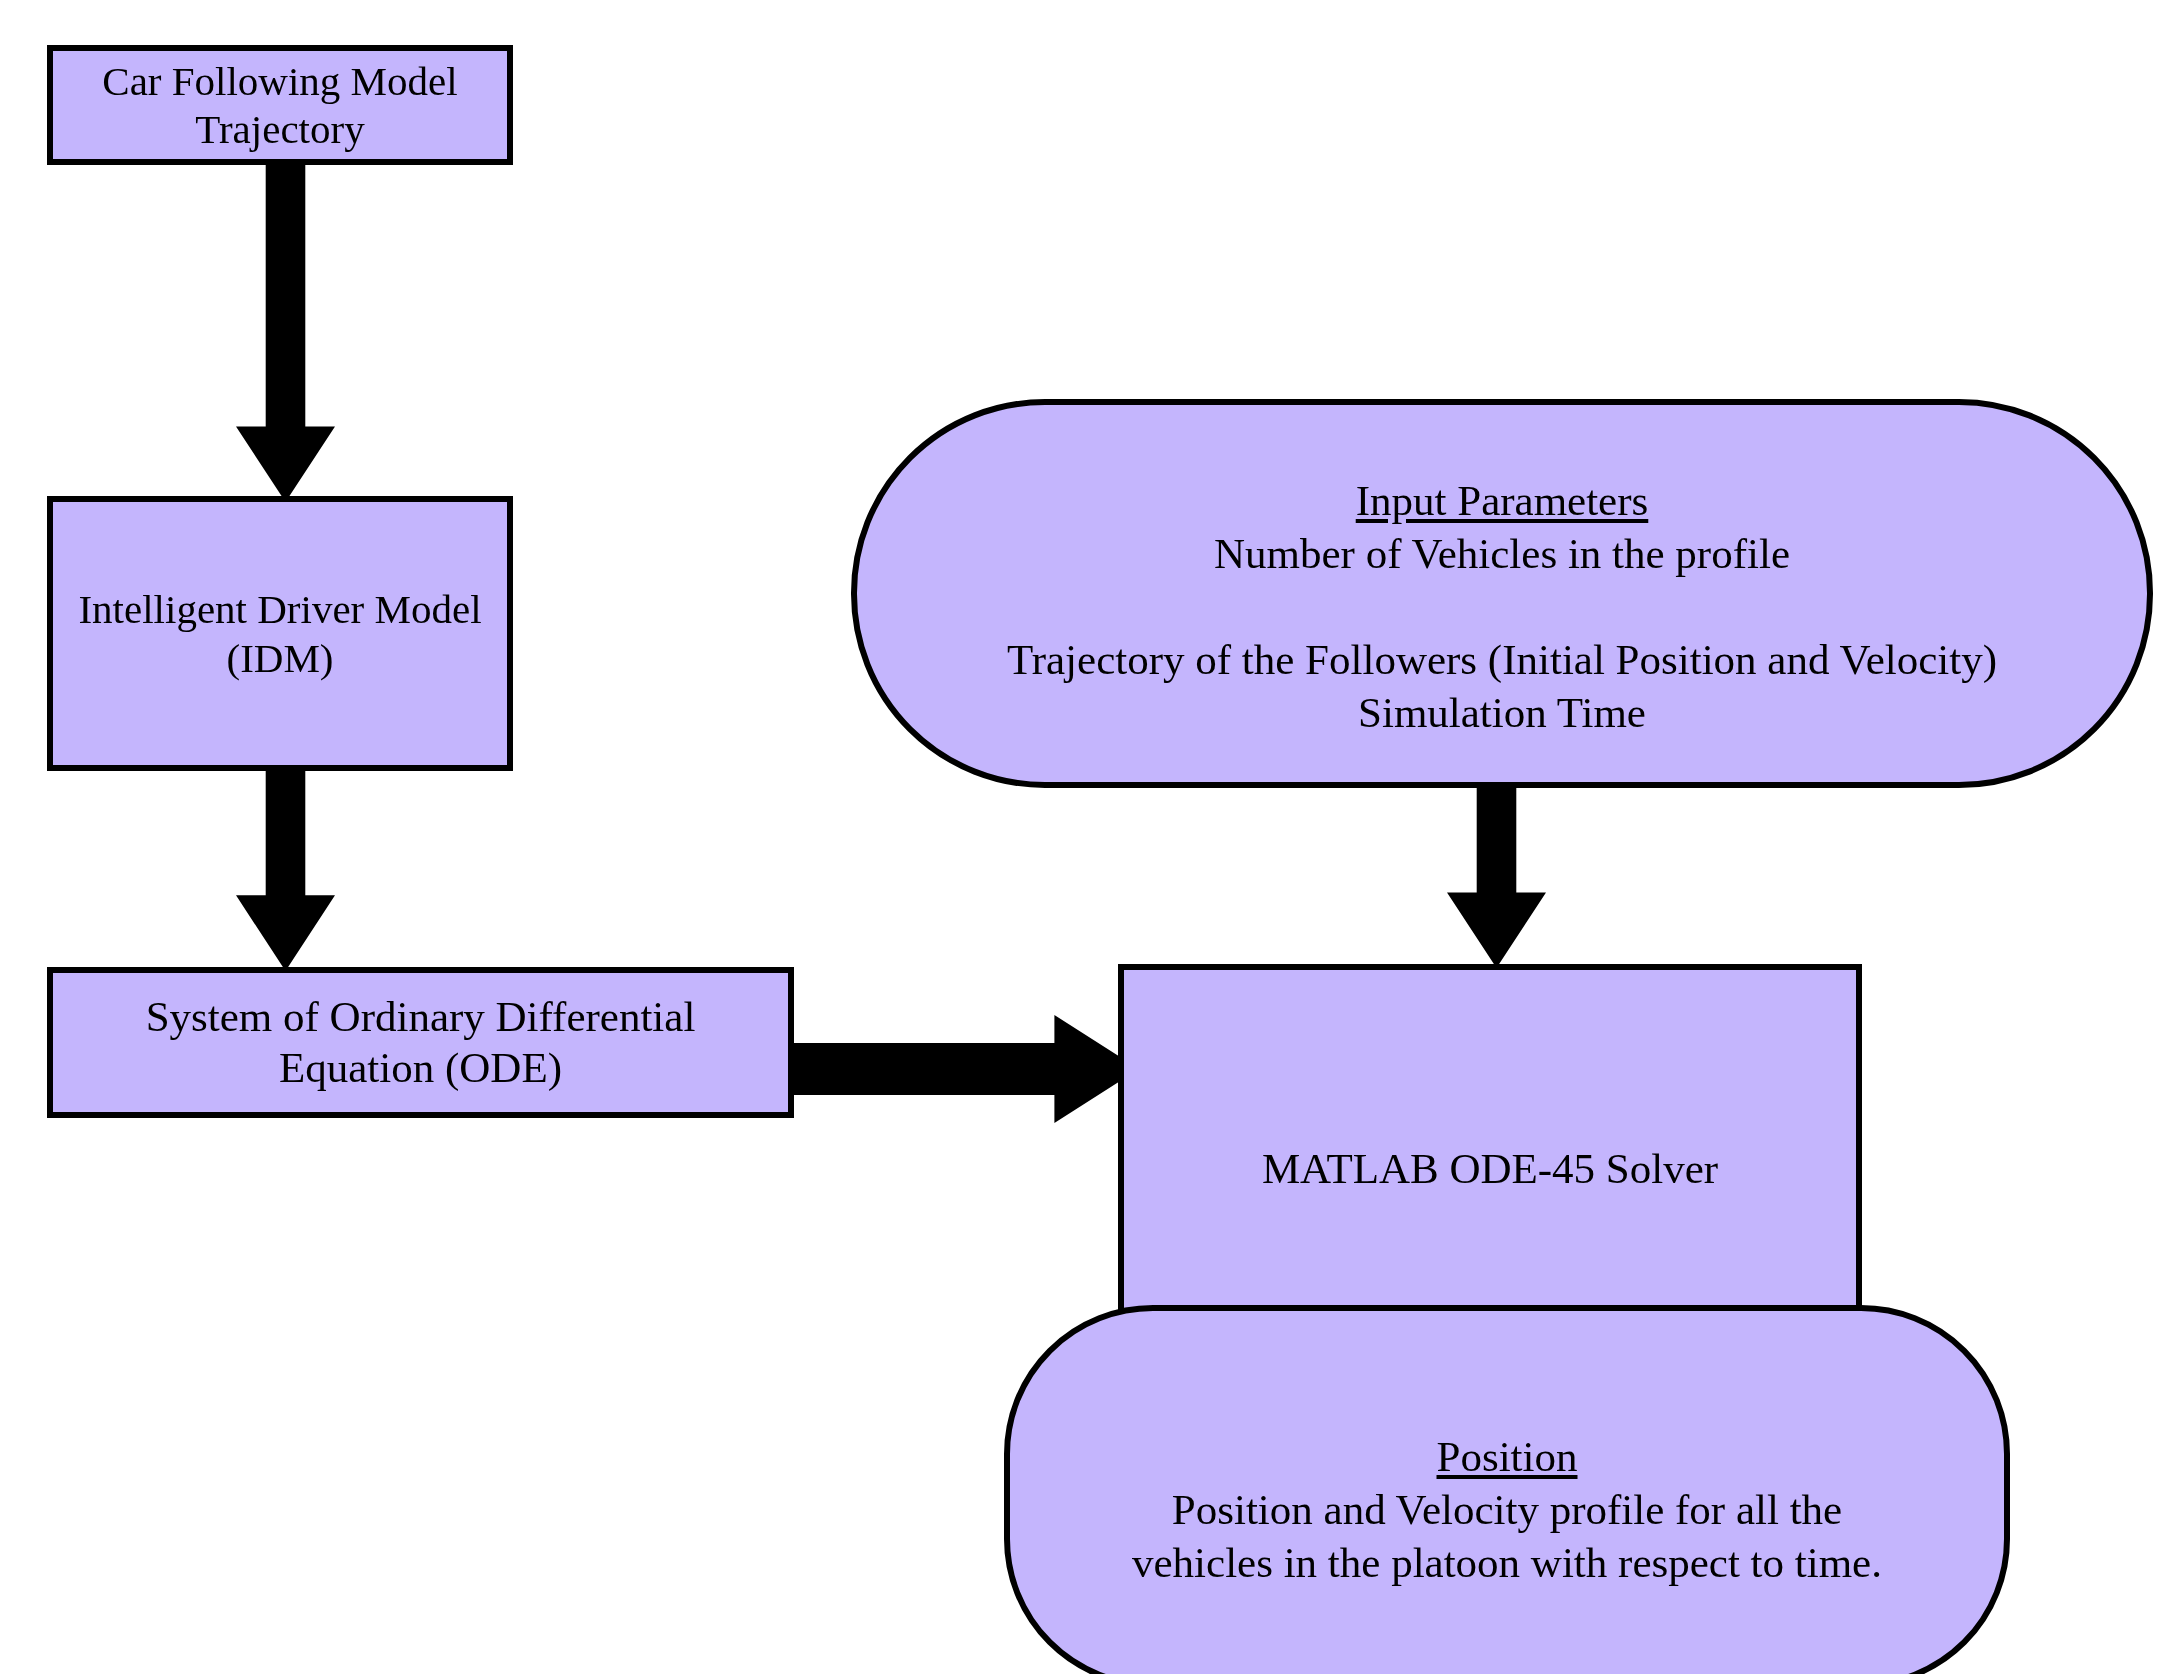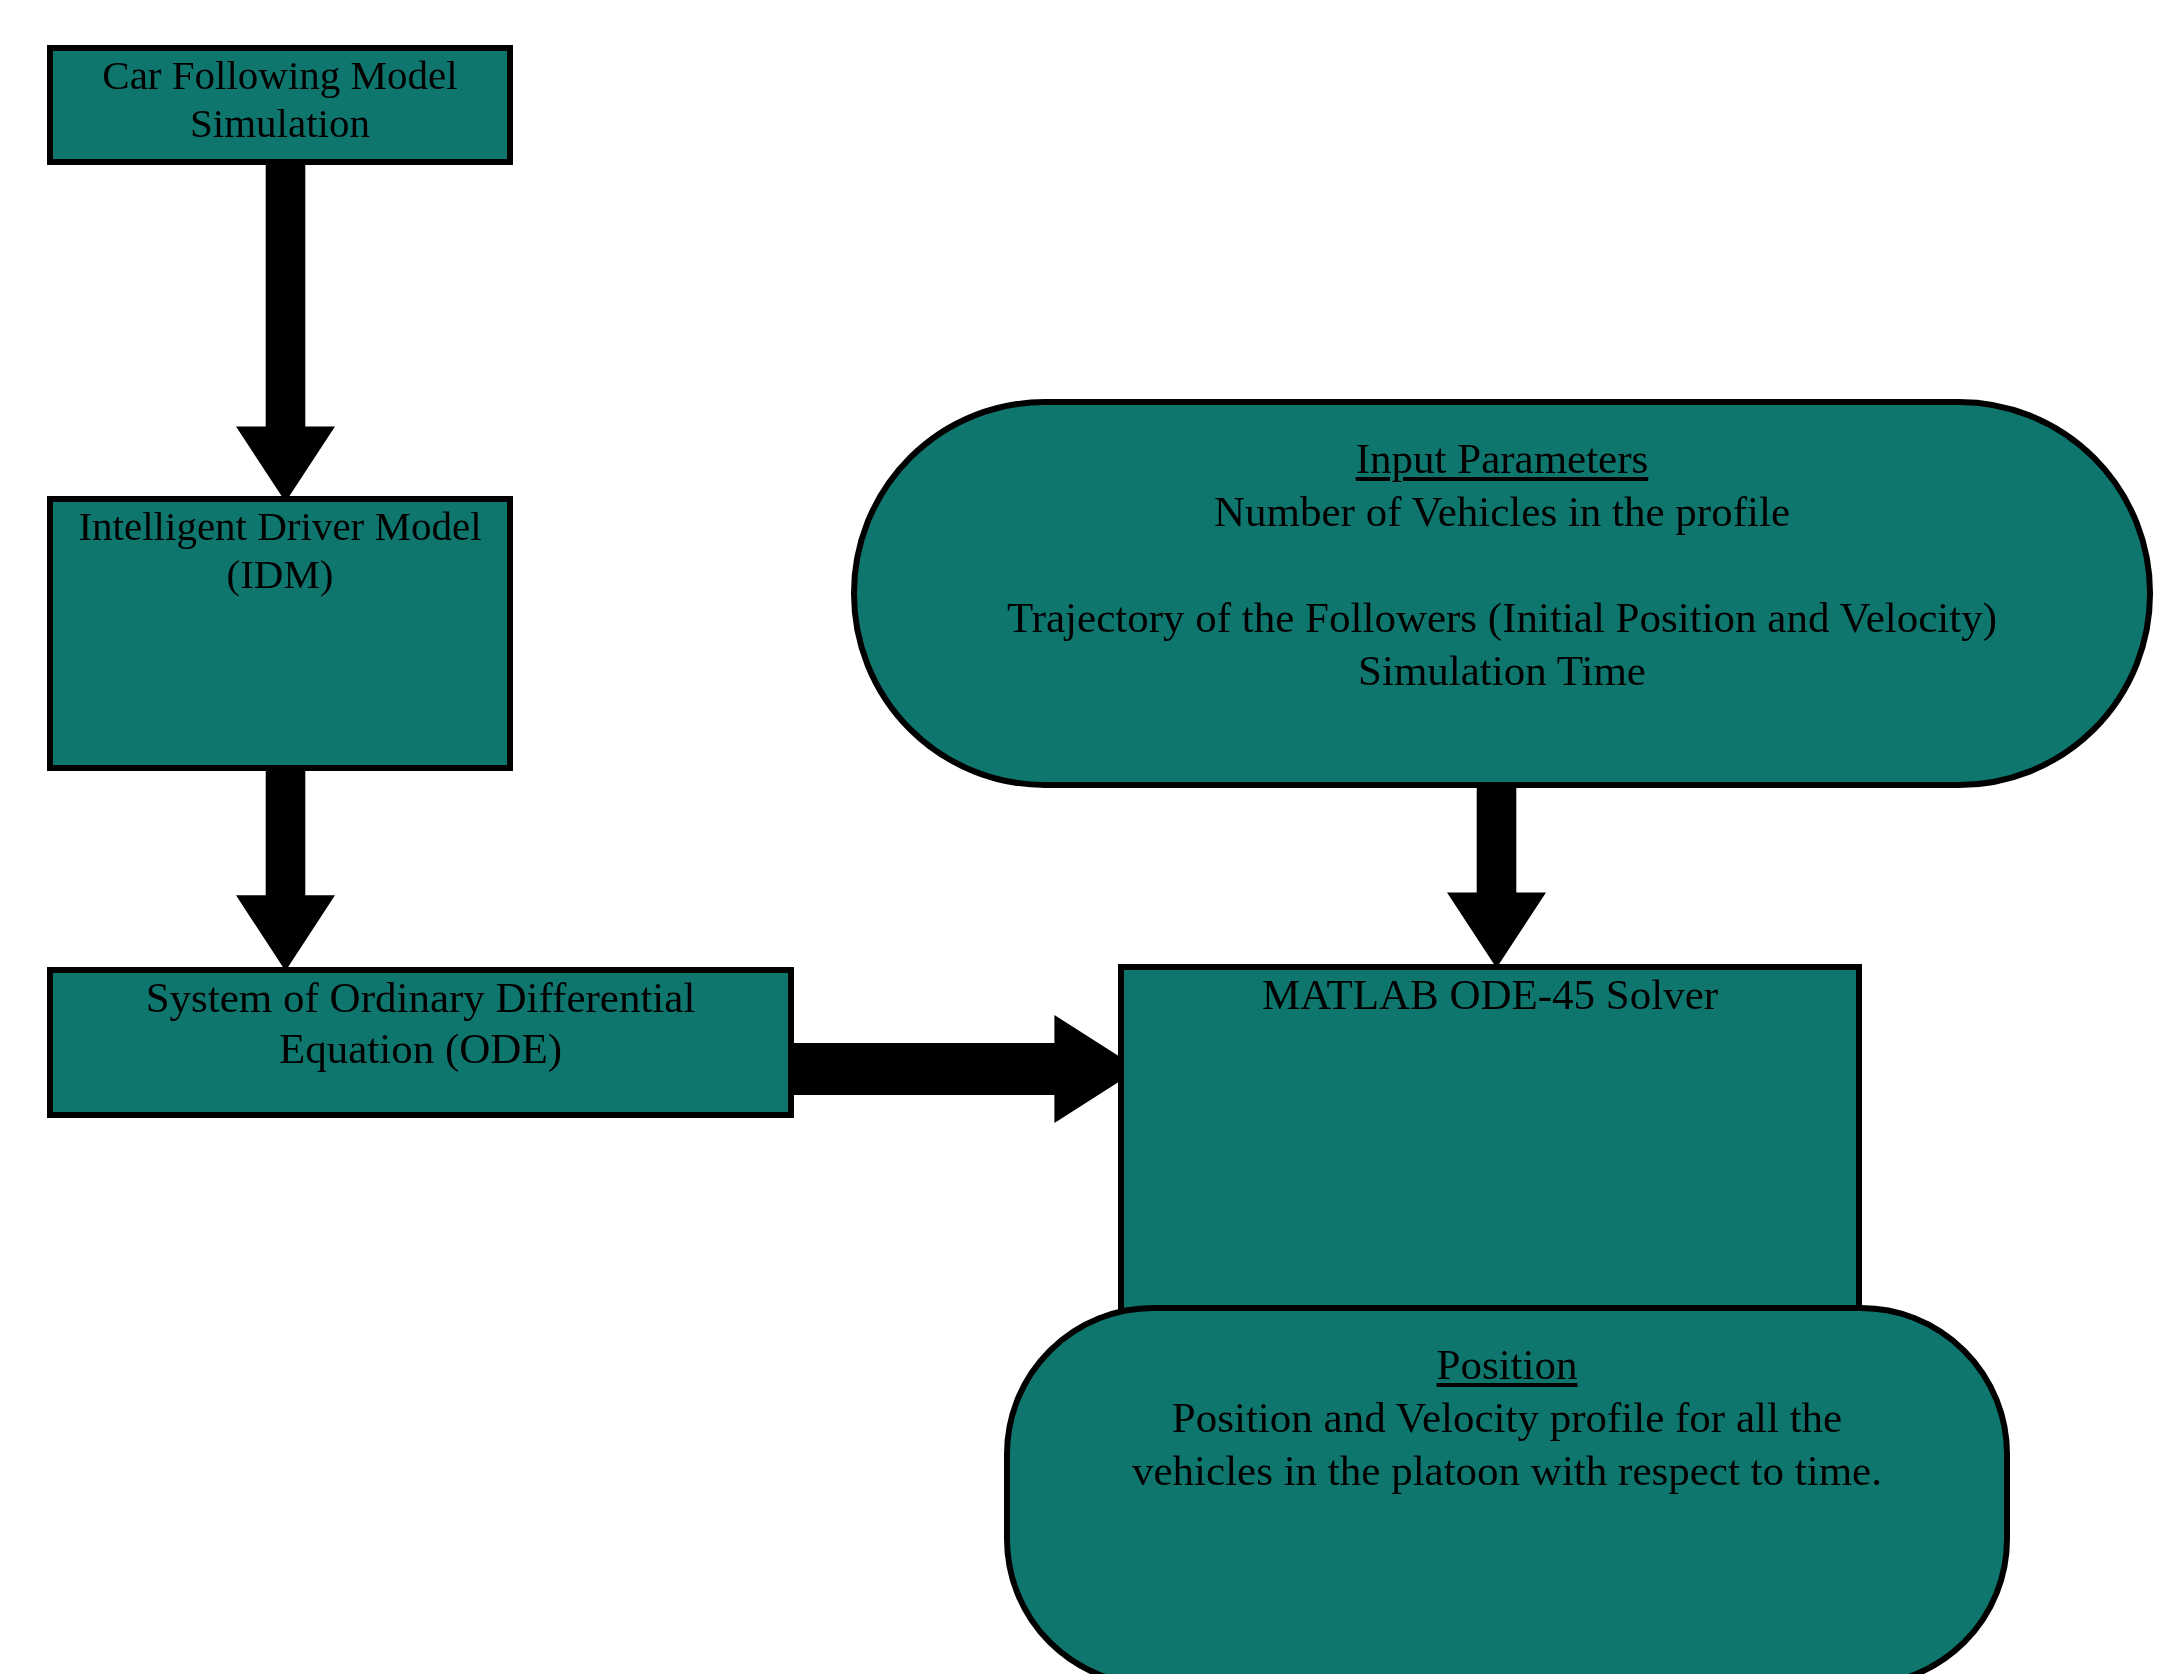--- a/index.html
+++ b/index.html
@@ -13,23 +13,24 @@
   #canvas {
     position: relative;
     width: 2174px;
     height: 1674px;
     background: #ffffff;
     overflow: hidden;
   }
   .node {
     position: absolute;
     box-sizing: border-box;
-    background: #0f766e;
+    background: #c4b5fd;
     border: 6.3px solid #000000;
     display: flex;
+    align-items: center;
     justify-content: center;
     text-align: center;
     color: #000000;
     z-index: 3;
   }
   .node .label {
     display: block;
     width: 100%;
     line-height: 1.18;
   }
@@ -108,21 +109,21 @@
 
   <div class="arrow" id="arrow-ode-mat">
     <svg viewBox="0 0 390 120" width="351" height="108" preserveAspectRatio="none" aria-hidden="true">
       <polygon points="0,31 296,31 296,0 390,60 296,120 296,89 0,89" fill="#000000"></polygon>
     </svg>
   </div>
 
   <div class="node" id="node-cfm">
     <span class="label">
       <span>Car Following Model</span><br>
-      <span>Simulation</span>
+      <span>Trajectory</span>
     </span>
   </div>
 
   <div class="node" id="node-idm">
     <span class="label">Intelligent Driver Model (IDM)</span>
   </div>
 
   <div class="node" id="node-ode">
     <span class="label">
       <span>System of Ordinary Differential</span><br>

